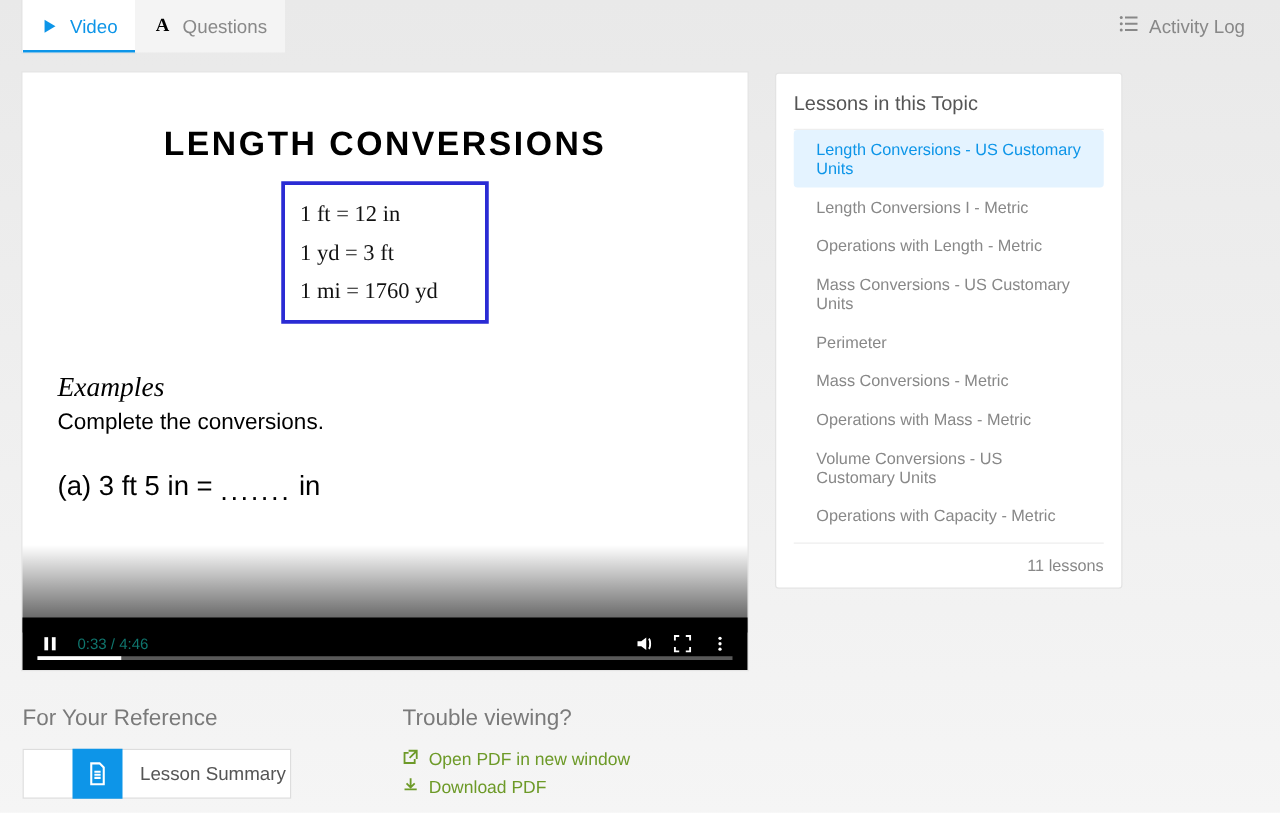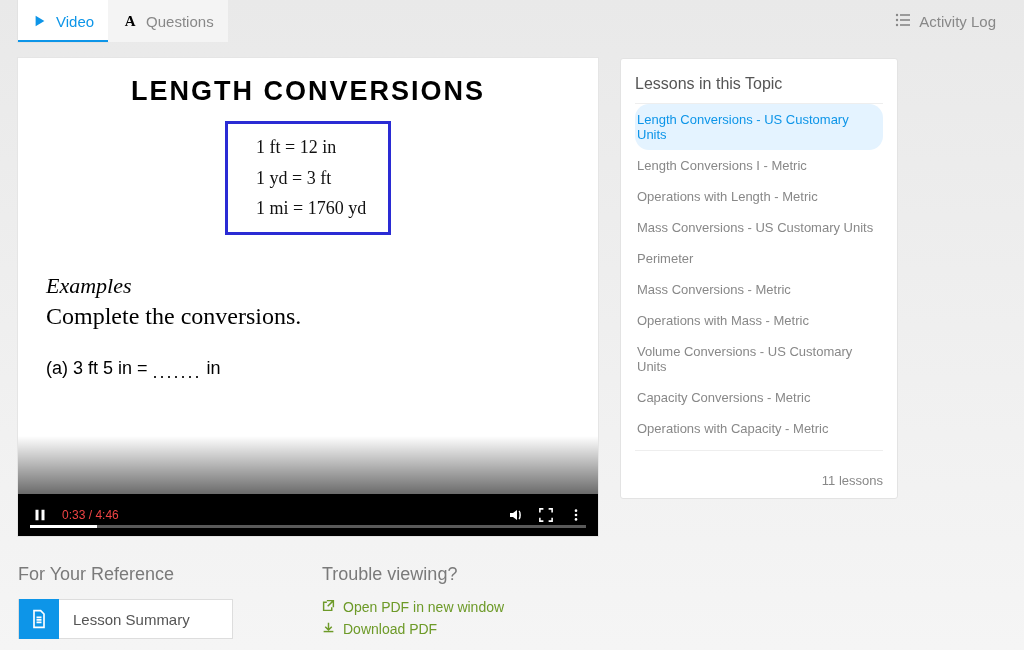--- a/index.html
+++ b/index.html
@@ -13,50 +13,50 @@
   .tab.active { background: #fff; color: #0d95e8; box-shadow: 0 -2px 0 #0d95e8 inset, 0 0 0 1px #e2e2e2; }
   .tab .ticon { width: 16px; height: 16px; display: flex; align-items: center; justify-content: center; }
   .actlog { display: flex; align-items: center; gap: 8px; padding: 0 10px; font-size: 15px; color: #888; cursor: pointer; }
 
   .cols { display: flex; gap: 22px; align-items: flex-start; }
   .left { width: 580px; }
   .right { width: 278px; }
 
   
   .video { width: 580px; height: 478px; background: #fff; position: relative; box-shadow: 0 0 0 1px #e5e5e5; }
-  .video-body { position: absolute; inset: 0; padding: 18px 28px 60px; color: #000; }
+  .video-body { position: absolute; inset: 0; padding: 18px 28px 60px; color: #000; margin-top: 24px; }
   .video-title { font-family: Arial, sans-serif; font-weight: 900; letter-spacing: 2px; font-size: 27px; text-align: center; margin-bottom: 14px; }
-  .conv-box { width: 166px; margin: 0 auto 30px; border: 3px solid #2a2bd4; padding: 8px 10px 8px 28px; font-family: "Cambria Math", Georgia, serif; font-size: 18px; line-height: 1.7; color: #111; }
+  .conv-box { width: 166px; margin: 0 auto 30px; border: 3px solid #2a2bd4; padding: 8px 10px 8px 12px; font-family: "Cambria Math", Georgia, serif; font-size: 18px; line-height: 1.7; color: #111; }
   .examples-head { font-family: Georgia, "Times New Roman", serif; font-style: italic; font-size: 22px; margin-top: 38px; }
-  .examples-sub { font-family: Liberation Serif, serif; font-size: 24px; margin: 4px 0 28px; }
-  .example-line { font-family: Arial, sans-serif; font-size: 18px; }
+  .examples-sub { font-family: Liberation Sans, sans-serif; font-size: 18px; margin: 4px 0 28px; }
+  .example-line { font-family: Arial, sans-serif; font-size: 22px; }
   .dots { letter-spacing: 2px; position: relative; top: 4px; }
 
   .video-fade { position: absolute; left: 0; right: 0; bottom: 30px; height: 70px; background: linear-gradient(to bottom, rgba(0,0,0,0) 0%, rgba(0,0,0,0.7) 100%); pointer-events: none; }
-  .video-bar { position: absolute; left: 0; right: 0; bottom: 0; height: 42px; background: #000; display: flex; align-items: center; padding: 0 14px; color: #ef4444; font-size: 12px; gap: 14px; }
+  .video-bar { position: absolute; left: 0; right: 0; bottom: 0; height: 42px; background: #000; display: flex; align-items: center; padding: 0 14px; color: #0f766e; font-size: 12px; gap: 14px; }
   .video-bar .vicon { width: 16px; height: 16px; display: flex; align-items: center; justify-content: center; cursor: pointer; }
   .vspacer { flex: 1; }
   .progress-track { position: absolute; left: 12px; right: 12px; bottom: 8px; height: 3px; background: rgba(255,255,255,0.35); }
   .progress-fill { position: absolute; left: 0; top: 0; bottom: 0; width: 12%; background: #fff; }
 
   
   .under { display: flex; gap: 28px; margin-top: 28px; }
   .under-col { flex: 1; }
   .under-head { font-size: 18px; color: #7a7a7a; margin-bottom: 14px; }
-  .ls-btn { display: flex; align-items: center; width: 215px; height: 40px; border: 1px solid #ddd; background: #fff; cursor: pointer; }
+  .ls-btn { display: flex; align-items: center; width: 215px; height: 40px; border: 1px solid #ddd; background: #fff; cursor: pointer; padding-left: 39px; }
   .ls-btn .ls-icon { width: 40px; height: 40px; background: #0d95e8; display: flex; align-items: center; justify-content: center; color: #fff; }
   .ls-btn .ls-label { padding-left: 14px; font-size: 15px; color: #555; }
   .pdf-link { display: flex; align-items: center; gap: 8px; color: #6d9a28; font-size: 14px; margin-bottom: 6px; cursor: pointer; }
 
   
   .panel { background: #fff; border: 1px solid #e3e3e3; border-radius: 3px; padding: 12px 14px 10px; }
   .panel-head { font-size: 16px; color: #555; padding: 4px 0 10px; border-bottom: 1px solid #eee; }
-  .lesson { font-size: 13px; color: #888; padding: 8px 2px; cursor: pointer; border-radius: 14px; }
+  .lesson { font-size: 13px; color: #888; padding: 8px 18px; cursor: pointer; border-radius: 3px; }
   .lesson.active { background: #e4f3ff; color: #0d95e8; }
-  .lesson-count { text-align: right; font-size: 13px; color: #888; border-top: 1px solid #eee; padding-top: 22px; margin-top: 6px; }
+  .lesson-count { text-align: right; font-size: 13px; color: #888; border-top: 1px solid #eee; padding-top: 10px; margin-top: 6px; }
 </style>
 </head>
 <body>
 
 <div class="page">
 
   <div class="tabbar">
     <div class="tab active">
       <span class="ticon">
         <svg viewBox="0 0 16 16" width="14" height="14">
@@ -186,21 +186,20 @@
         <div class="panel-head">Lessons in this Topic</div>
         <div id="lesson-list">
             <div class="lesson active">Length Conversions - US Customary Units</div>
             <div class="lesson">Length Conversions I - Metric</div>
             <div class="lesson">Operations with Length - Metric</div>
             <div class="lesson">Mass Conversions - US Customary Units</div>
             <div class="lesson">Perimeter</div>
             <div class="lesson">Mass Conversions - Metric</div>
             <div class="lesson">Operations with Mass - Metric</div>
             <div class="lesson">Volume Conversions - US Customary Units</div>
-            <div class="lesson">Capacity Conversions - Metric</div>
             <div class="lesson">Operations with Capacity - Metric</div>
           </div>
         <div class="lesson-count">11 lessons</div>
       </div>
     </div>
   </div>
 
 </div>
 
 </body></html>

